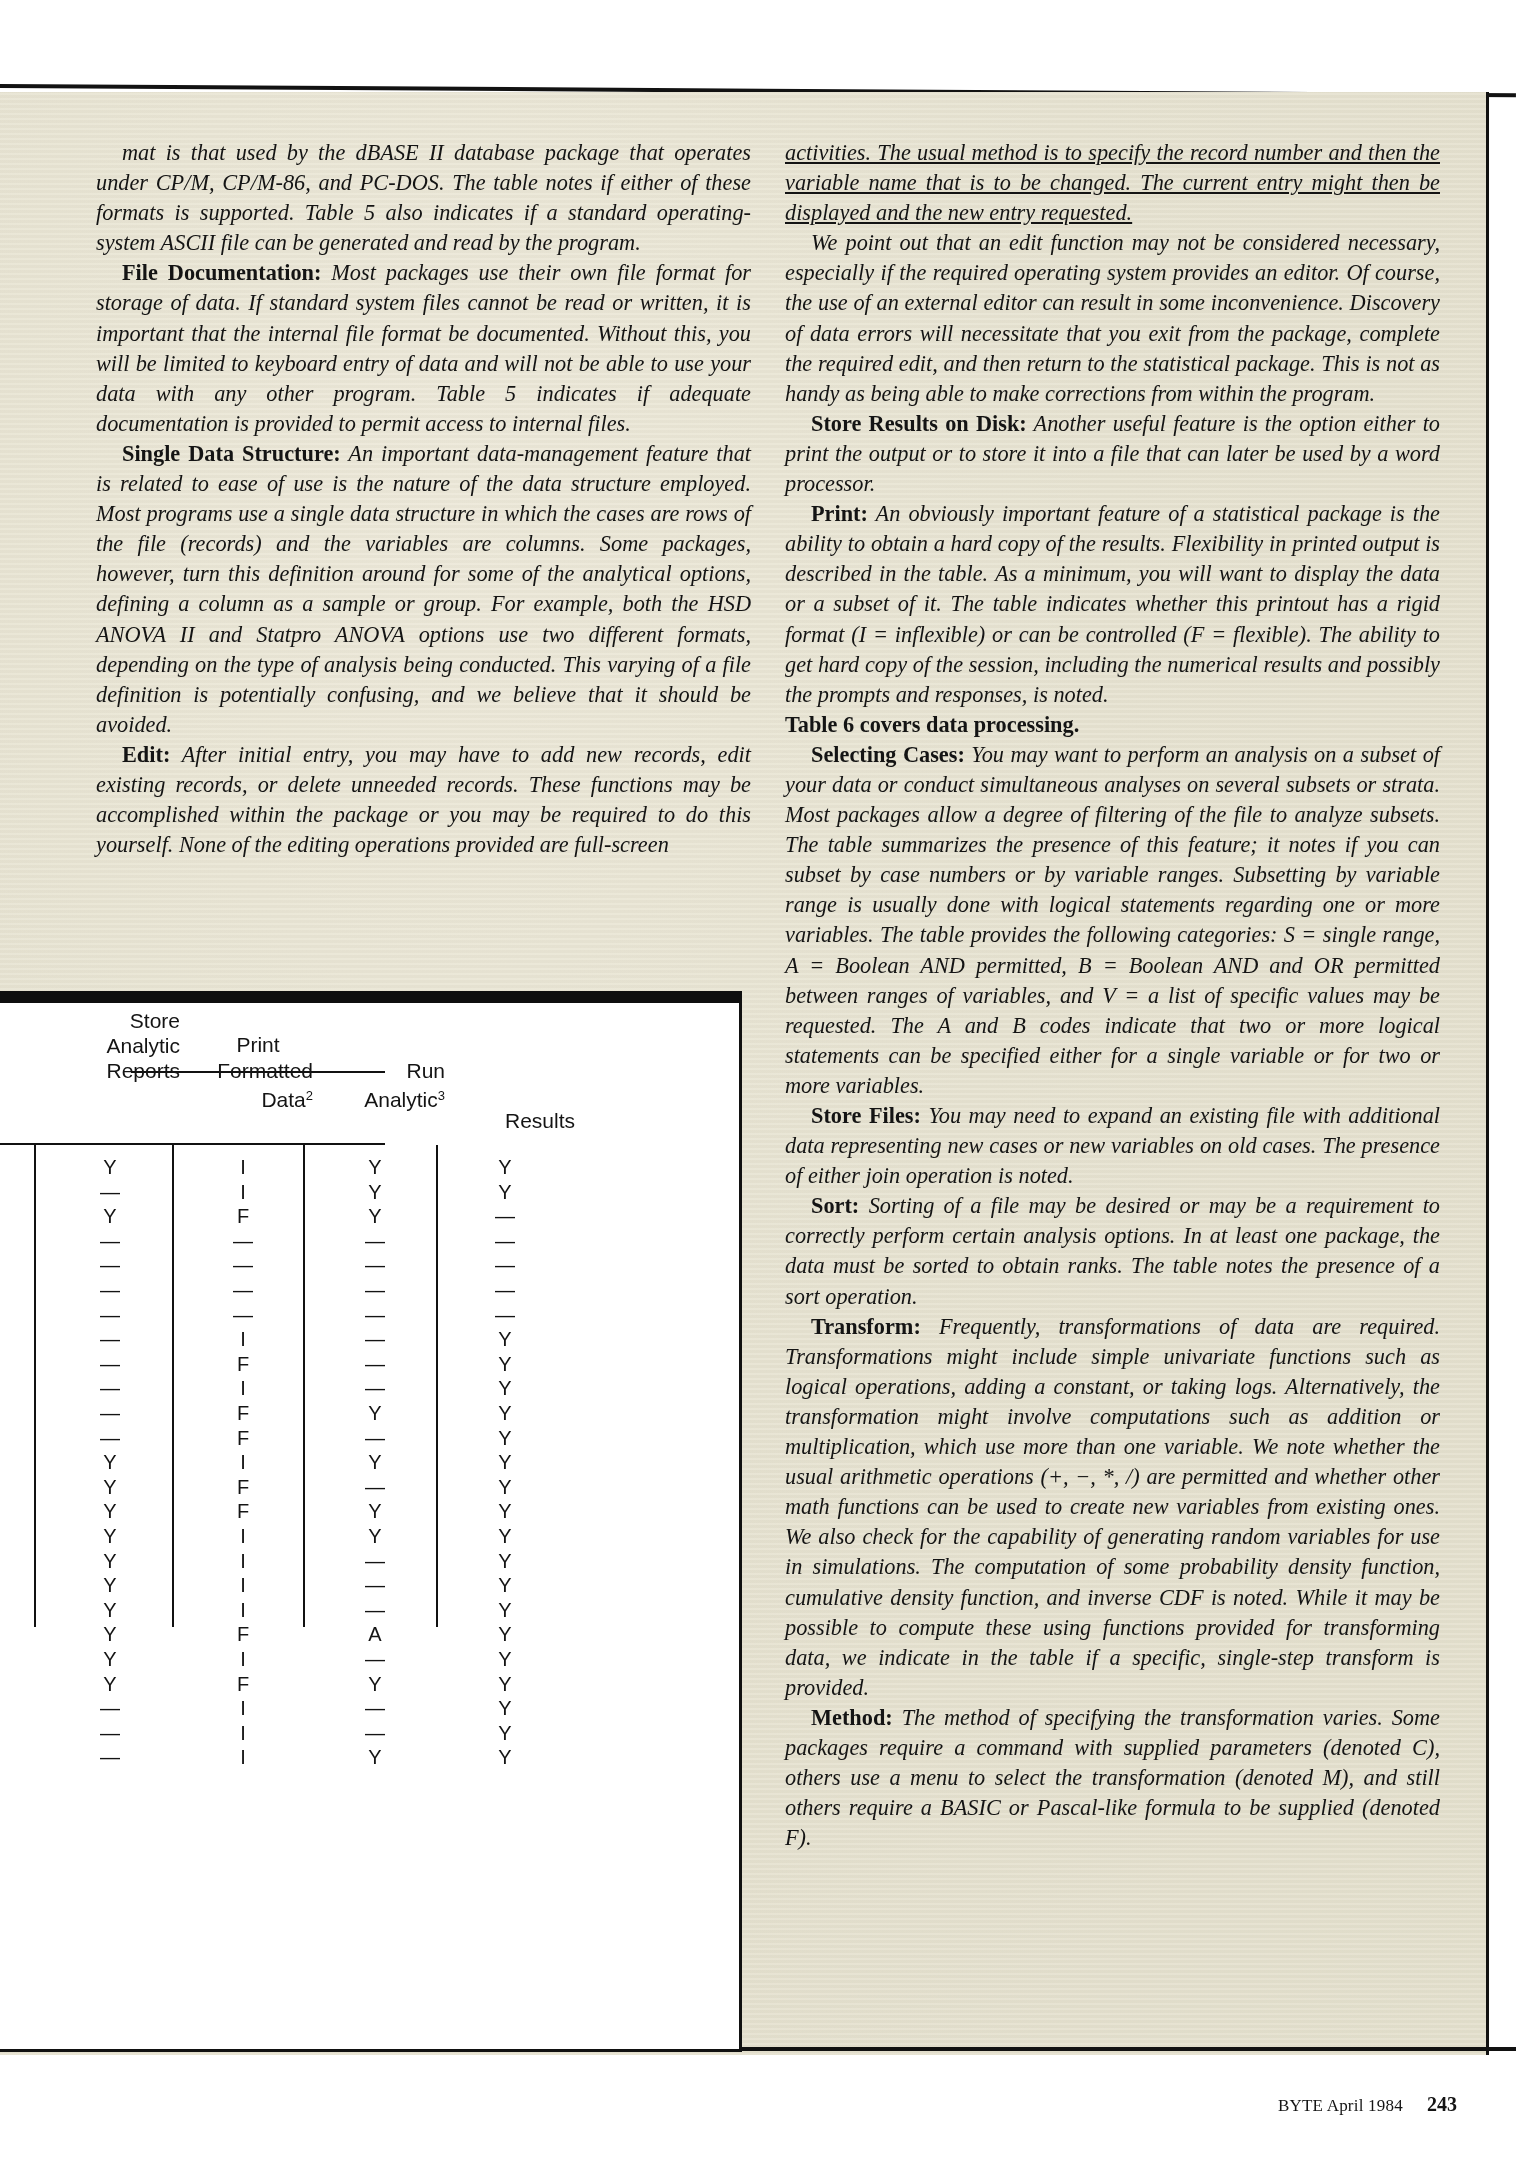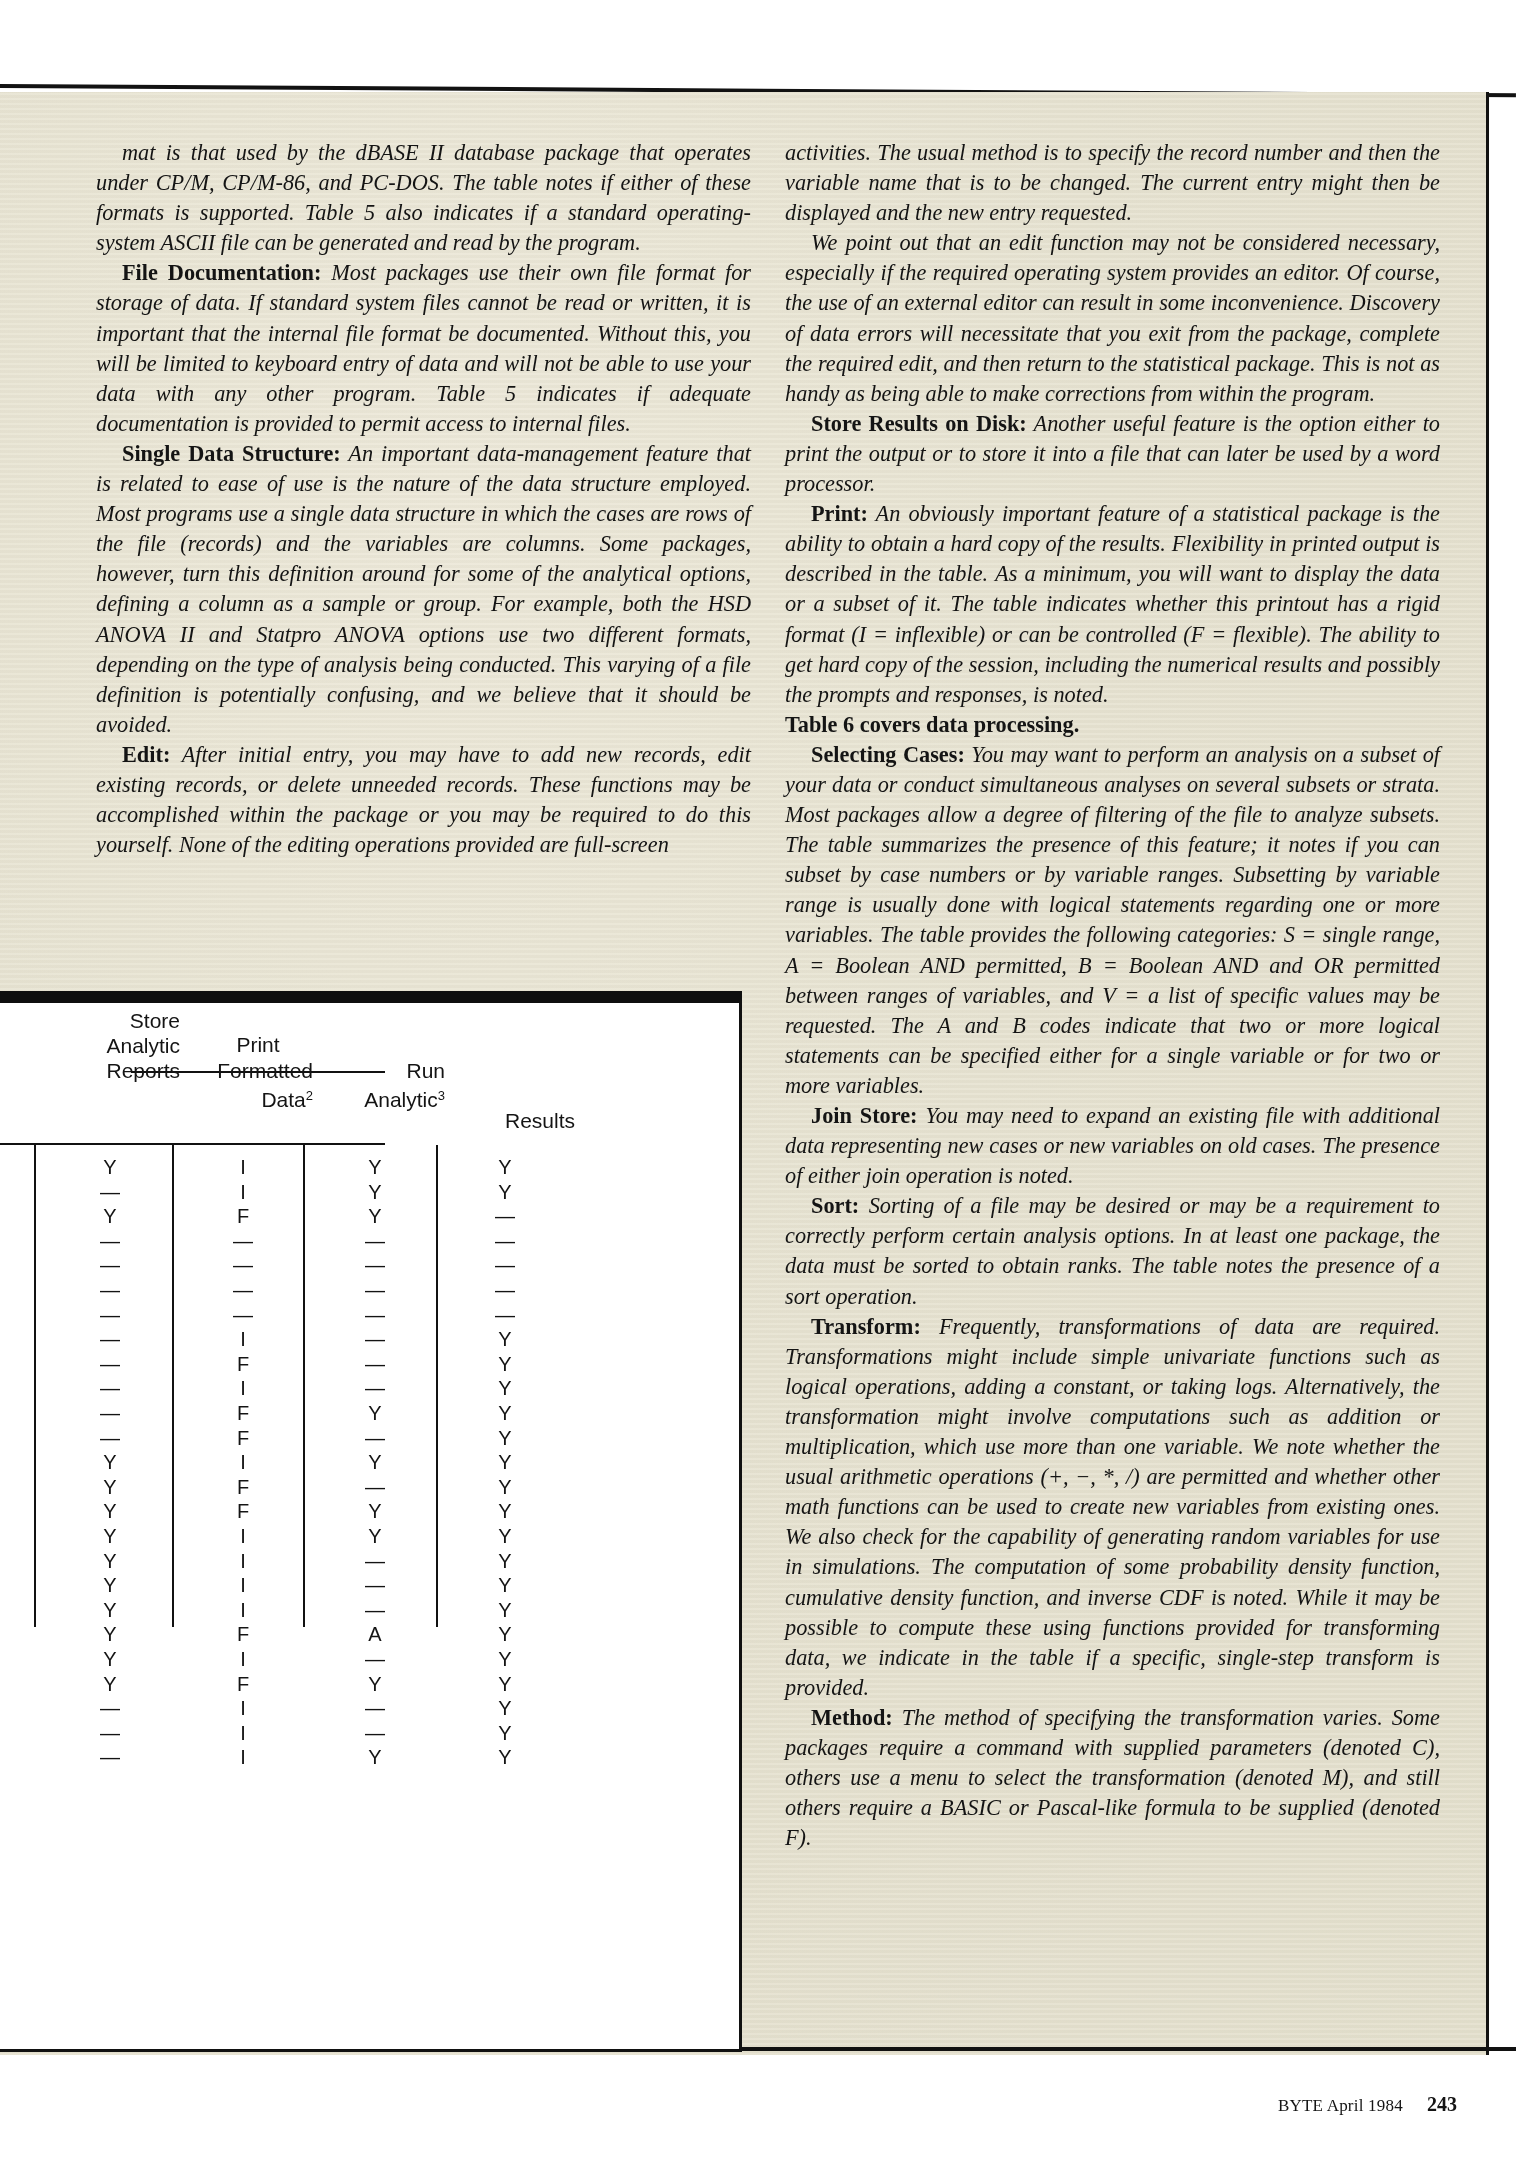--- a/index.html
+++ b/index.html
@@ -24,21 +24,21 @@
   .page-bottom-rule {
     position: absolute; left: 0; top: 2047px; width: 1516px; height: 4px; background: #111;
   }
   .col {
     position: absolute; top: 138px; width: 655px;
     font-style: italic; font-size: 22.3px; line-height: 30.1px;
     text-align: justify;
     font-family: "Liberation Serif", "DejaVu Serif", serif;
   }
   .col p { margin: 0; text-indent: 26px; }
-  .col p.noindent { text-indent: 0; }
+  .col p.noindent { text-indent: 0; text-decoration: underline; }
   .col .hd { font-style: normal; font-weight: bold; }
   .col .section { font-style: normal; font-weight: bold; text-indent: 0; }
   #col-left { left: 96px; }
   #col-right { left: 785px; }
 
   .table-box {
     position: absolute; left: 0; top: 991px; width: 742px; height: 1061px;
     background: #ffffff;
     border-top: 12px solid #0e0e0e;
     border-right: 3px solid #111;
@@ -89,21 +89,21 @@
     <p><span class="hd">Single Data Structure:</span> <span>An important data-management feature that is related to ease of use is the nature of the data structure employed. Most programs use a single data structure in which the cases are rows of the file (records) and the variables are columns. Some packages, however, turn this definition around for some of the analytical options, defining a column as a sample or group. For example, both the HSD ANOVA II and Statpro ANOVA options use two different formats, depending on the type of analysis being conducted. This varying of a file definition is potentially confusing, and we believe that it should be avoided.</span></p>
     <p><span class="hd">Edit:</span> <span>After initial entry, you may have to add new records, edit existing records, or delete unneeded records. These functions may be accomplished within the package or you may be required to do this yourself. None of the editing operations provided are full-screen</span></p>
   </div>
 <div id="col-right" class="col">
     <p class="noindent"><span>activities. The usual method is to specify the record number and then the variable name that is to be changed. The current entry might then be displayed and the new entry requested.</span></p>
     <p><span>We point out that an edit function may not be considered necessary, especially if the required operating system provides an editor. Of course, the use of an external editor can result in some inconvenience. Discovery of data errors will necessitate that you exit from the package, complete the required edit, and then return to the statistical package. This is not as handy as being able to make corrections from within the program.</span></p>
     <p><span class="hd">Store Results on Disk:</span> <span>Another useful feature is the option either to print the output or to store it into a file that can later be used by a word processor.</span></p>
     <p><span class="hd">Print:</span> <span>An obviously important feature of a statistical package is the ability to obtain a hard copy of the results. Flexibility in printed output is described in the table. As a minimum, you will want to display the data or a subset of it. The table indicates whether this printout has a rigid format (I = inflexible) or can be controlled (F = flexible). The ability to get hard copy of the session, including the numerical results and possibly the prompts and responses, is noted.</span></p>
     <p class="section">Table 6 covers data processing.</p>
     <p><span class="hd">Selecting Cases:</span> <span>You may want to perform an analysis on a subset of your data or conduct simultaneous analyses on several subsets or strata. Most packages allow a degree of filtering of the file to analyze subsets. The table summarizes the presence of this feature; it notes if you can subset by case numbers or by variable ranges. Subsetting by variable range is usually done with logical statements regarding one or more variables. The table provides the following categories: S = single range, A = Boolean AND permitted, B = Boolean AND and OR permitted between ranges of variables, and V = a list of specific values may be requested. The A and B codes indicate that two or more logical statements can be specified either for a single variable or for two or more variables.</span></p>
-    <p><span class="hd">Join Store:</span> <span>You may need to expand an existing file with additional data representing new cases or new variables on old cases. The presence of either join operation is noted.</span></p>
+    <p><span class="hd">Store Files:</span> <span>You may need to expand an existing file with additional data representing new cases or new variables on old cases. The presence of either join operation is noted.</span></p>
     <p><span class="hd">Sort:</span> <span>Sorting of a file may be desired or may be a requirement to correctly perform certain analysis options. In at least one package, the data must be sorted to obtain ranks. The table notes the presence of a sort operation.</span></p>
     <p><span class="hd">Transform:</span> <span>Frequently, transformations of data are required. Transformations might include simple univariate functions such as logical operations, adding a constant, or taking logs. Alternatively, the transformation might involve computations such as addition or multiplication, which use more than one variable. We note whether the usual arithmetic operations (+, −, *, /) are permitted and whether other math functions can be used to create new variables from existing ones. We also check for the capability of generating random variables for use in simulations. The computation of some probability density function, cumulative density function, and inverse CDF is noted. While it may be possible to compute these using functions provided for transforming data, we indicate in the table if a specific, single-step transform is provided.</span></p>
     <p><span class="hd">Method:</span> <span>The method of specifying the transformation varies. Some packages require a command with supplied parameters (denoted C), others use a menu to select the transformation (denoted M), and still others require a BASIC or Pascal-like formula to be supplied (denoted F).</span></p>
   </div>
 
 <div class="table-box">
   <div class="tbl-header">
     <div class="hdr-group">Print</div>
     <div class="hdr-group-rule"></div>
     <div id="hdr-cols">

